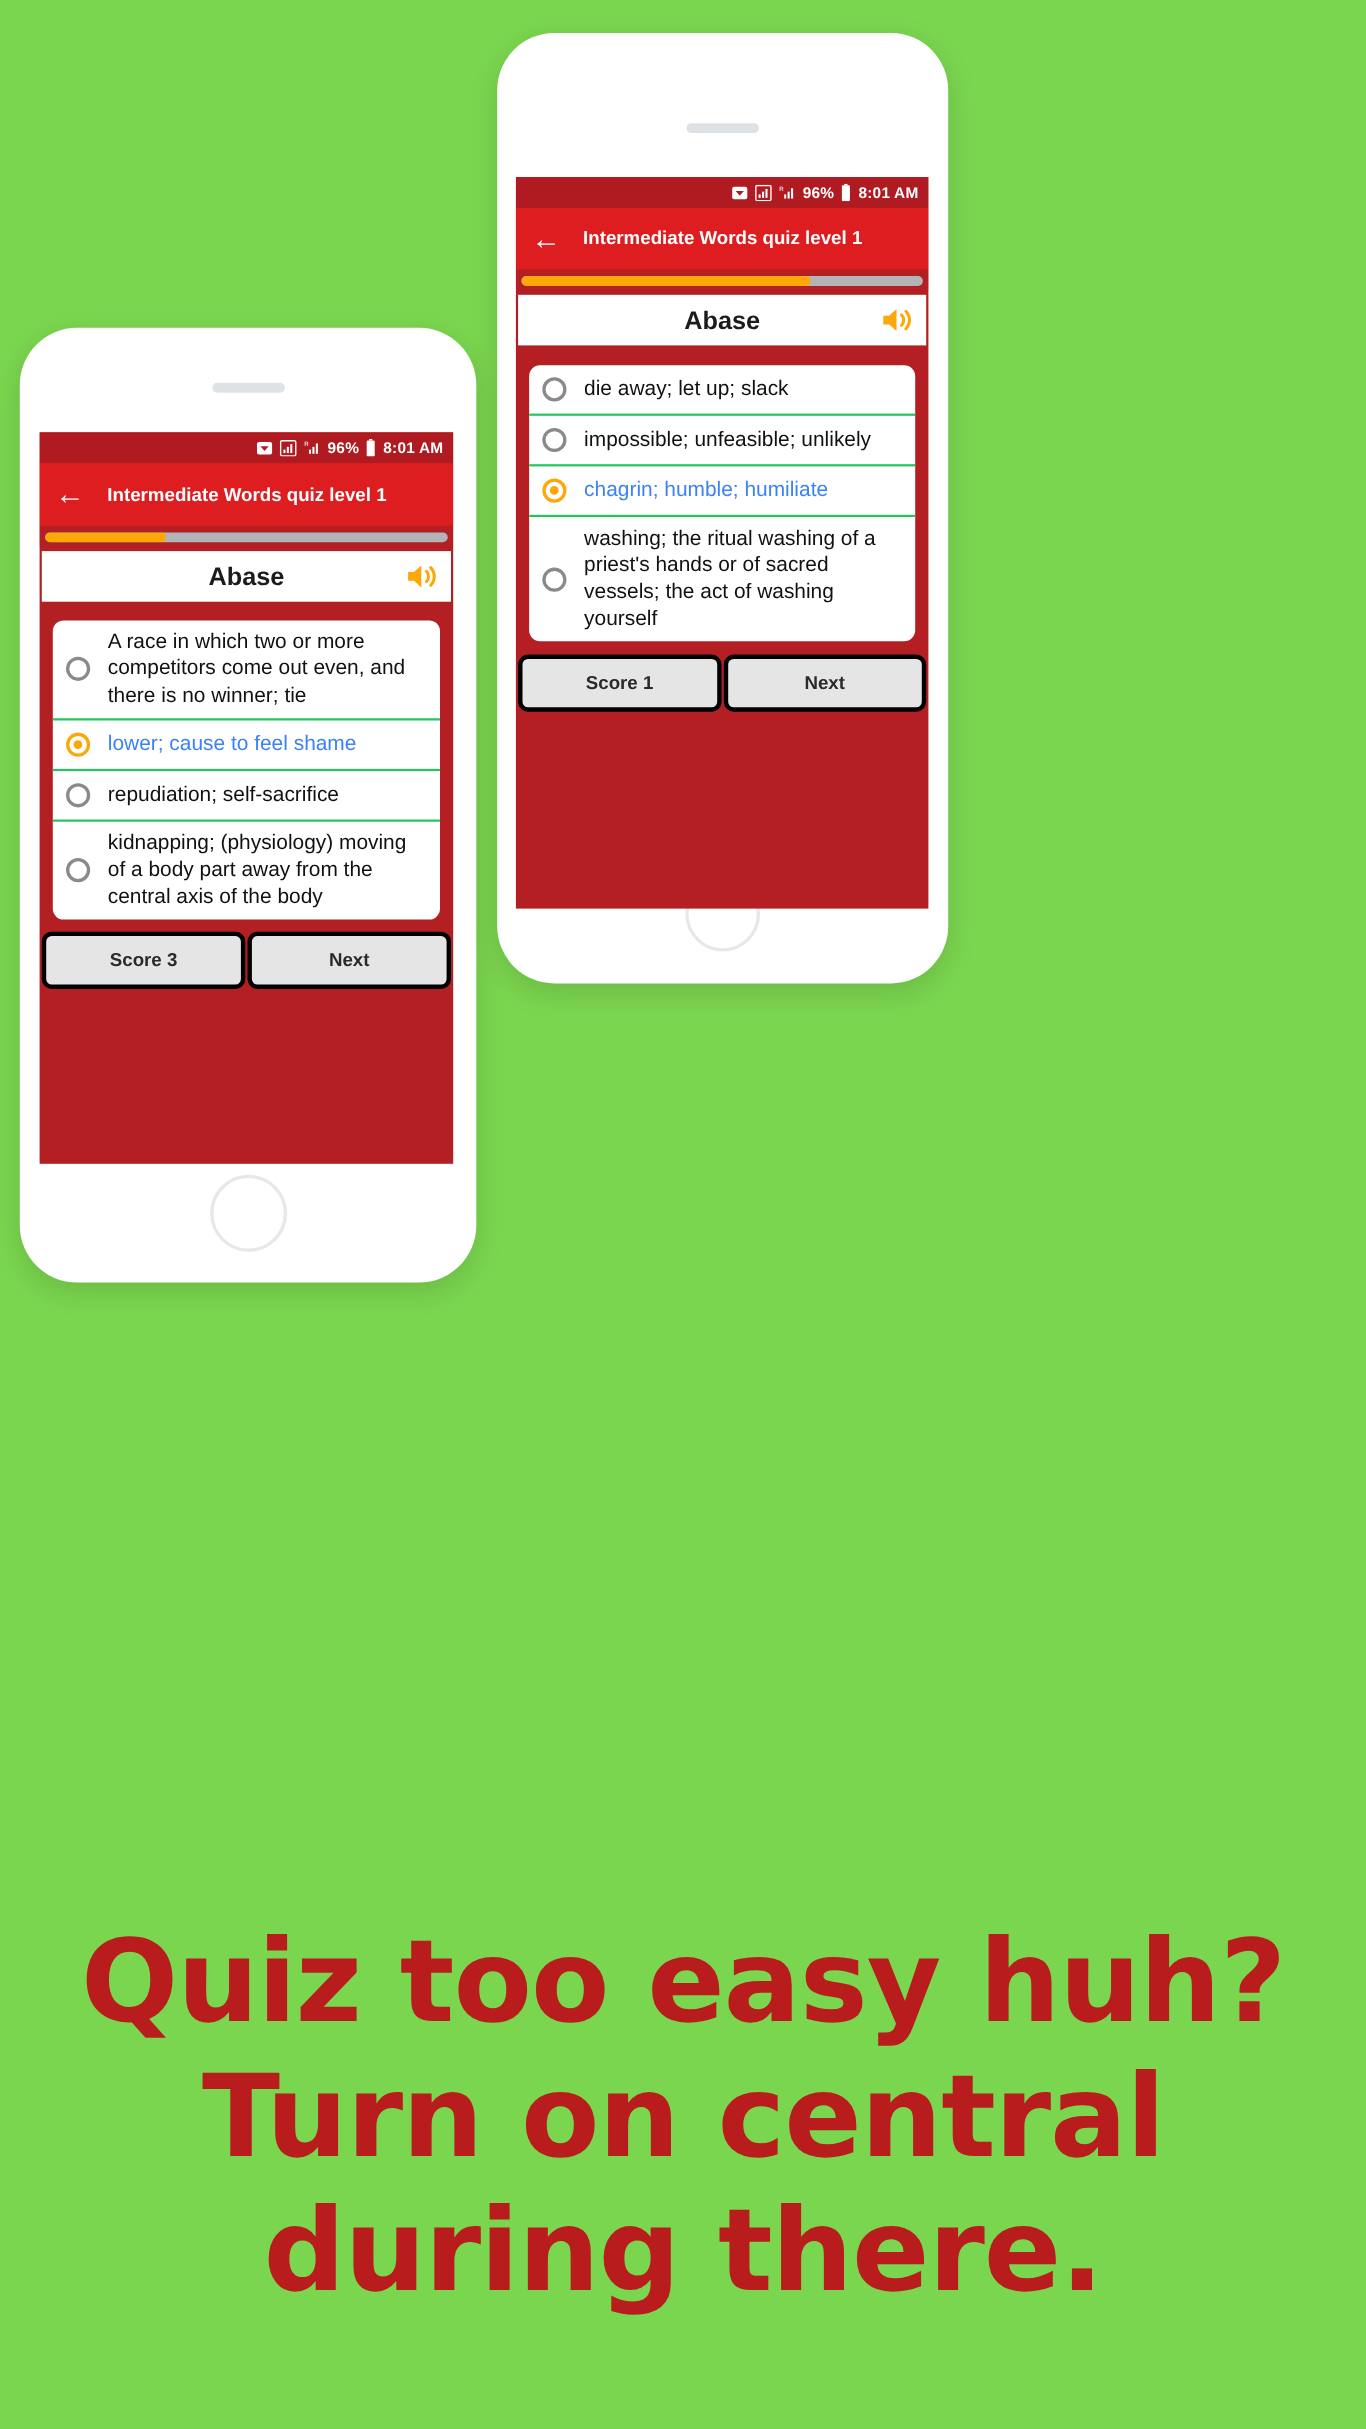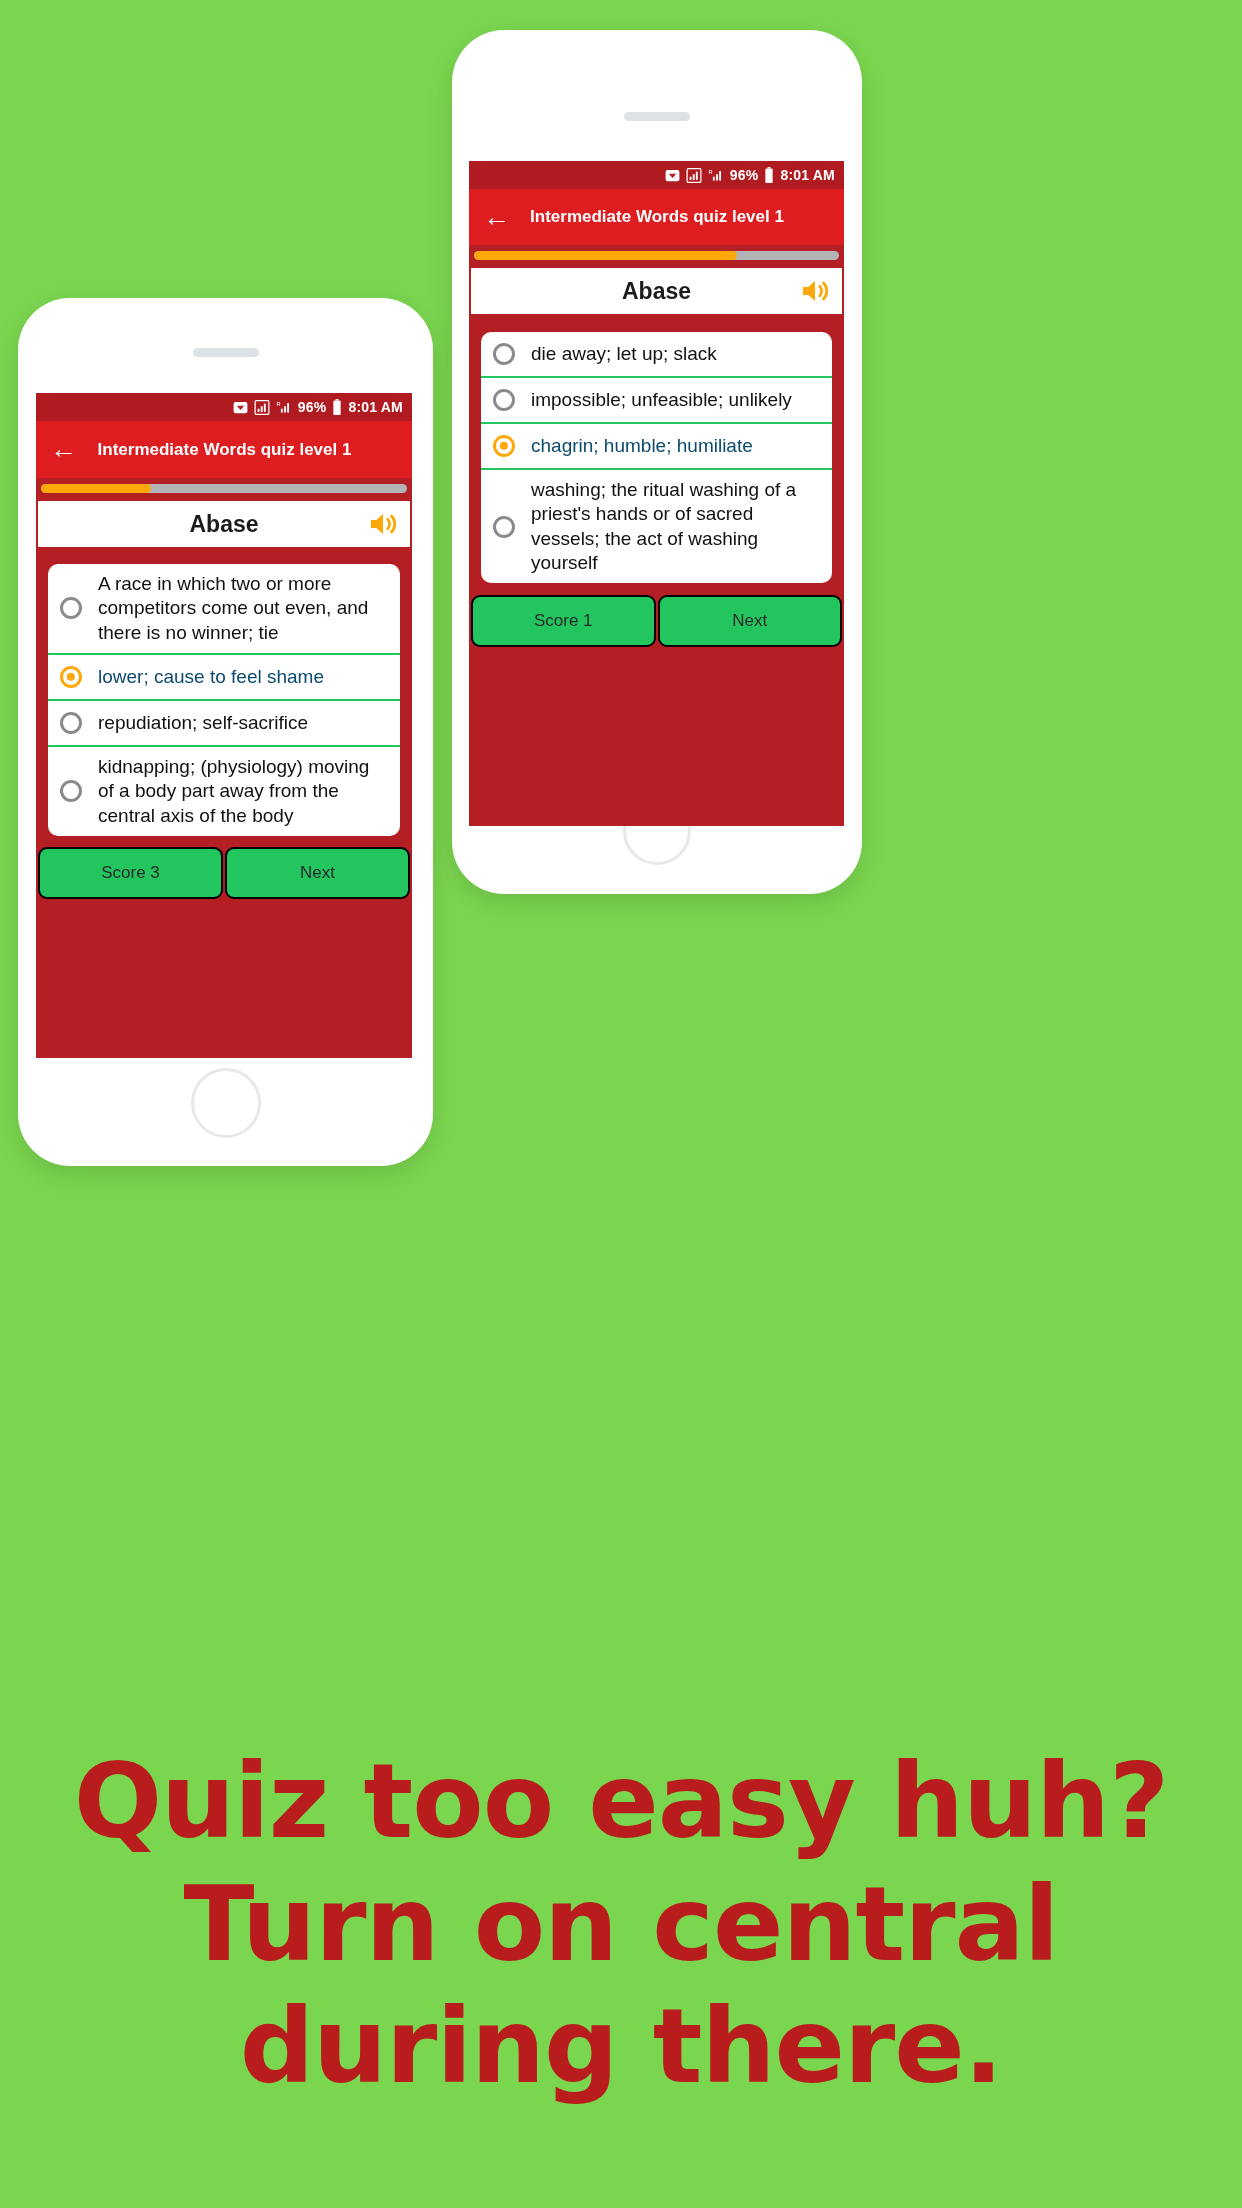--- a/index.html
+++ b/index.html
@@ -136,33 +136,34 @@
   .radio.checked::after {
     content: "";
     position: absolute;
     left: 50%; top: 50%;
     transform: translate(-50%,-50%);
     border-radius: 50%;
     background: #FDA809;
     width: 52%; height: 52%;
   }
   .option-text { color: #111111; }
-  .option.correct .option-text { color: #0c4a6e; }
+  .option.correct .option-text { color: #3b82f6; }
 
   
   .btn-row { display: flex; }
   .qbtn {
-    background: #22c55e;
-    border: 2px solid #000000;
+    background: #e5e5e5;
+    border: 4px solid #000000;
     border-radius: 9px;
     display: flex;
     align-items: center;
     justify-content: center;
     color: #2A2A2A;
     flex: 1;
+    font-weight: bold;
   }
 
   
   .headline {
     position: absolute;
     left: 0; width: 100%;
     text-align: center;
     color: #b91c1c;
     font-family: "DejaVu Sans", sans-serif;
     font-weight: bold;

